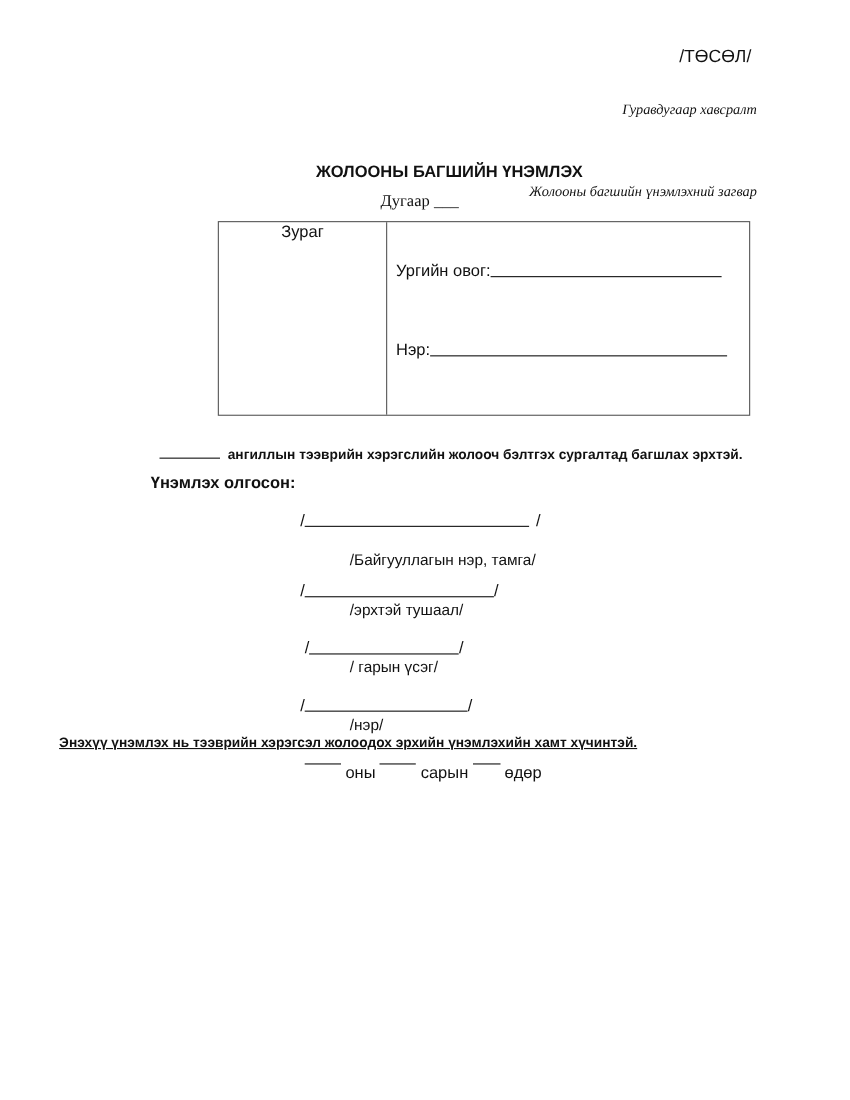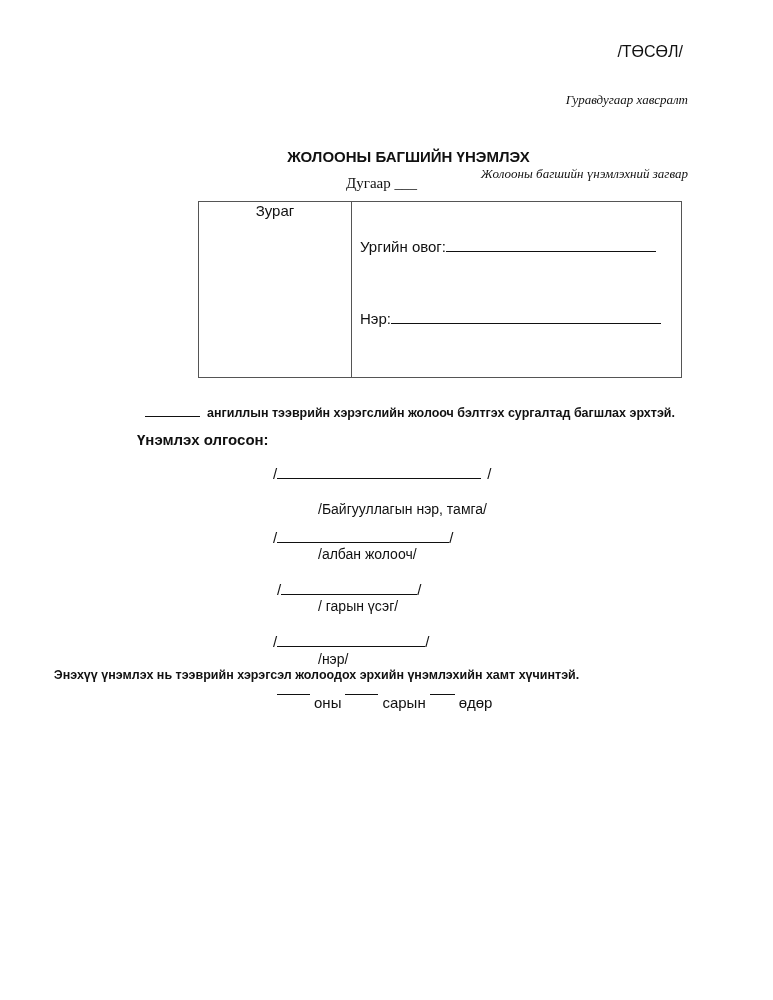--- a/index.html
+++ b/index.html
@@ -37,21 +37,21 @@
   .sig .line { border-bottom: 1px solid #111; display: inline-block; margin-bottom: 3px; }
   .s1 { left: 273px; top: 465px; } .s1 .line { width: 204px; margin-right: 6px; }
   .s2 { left: 273px; top: 529px; } .s2 .line { width: 172px; }
   .s3 { left: 277px; top: 581px; } .s3 .line { width: 136px; }
   .s4 { left: 273px; top: 633px; } .s4 .line { width: 148px; }
   .caption { font-size: 14px; }
   .c1 { left: 318px; top: 501px; }
   .c2 { left: 318px; top: 546px; }
   .c3 { left: 318px; top: 598px; }
   .c4 { left: 318px; top: 651px; }
-  .validity { left: 0; width: 629px; text-align: center; top: 668px; font-size: 12.5px; font-weight: bold; }
+  .validity { left: 0; width: 629px; text-align: center; top: 668px; font-size: 12.5px; font-weight: bold; text-decoration: underline; }
   .validity span { position: relative; left: 2px; }
   .date { left: 277px; top: 694px; font-size: 15px; display: flex; align-items: flex-start; }
   .date .line { border-bottom: 1px solid #111; display: inline-block; margin-bottom: 3px; }
   .date .y { width: 33px; margin-right: 4px; }
   .date .m { width: 33px; margin: 0 4px; }
   .date .d { width: 25px; margin: 0 4px; }
 </style>
 </head>
 <body>
 
@@ -90,21 +90,21 @@
     <span class="line"></span>
     <span>/</span>
 </div>
 <div class="abs caption c1">/Байгууллагын нэр, тамга/</div>
 
 <div class="abs sig s2">
   <span>/</span>
     <span class="line"></span>
     <span>/</span>
 </div>
-<div class="abs caption c2">/албан жолооч/</div>
+<div class="abs caption c2">/эрхтэй тушаал/</div>
 
 <div class="abs sig s3">
   <span>/</span>
     <span class="line"></span>
     <span>/</span>
 </div>
 <div class="abs caption c3">/ гарын үсэг/</div>
 
 <div class="abs sig s4">
   <span>/</span>

